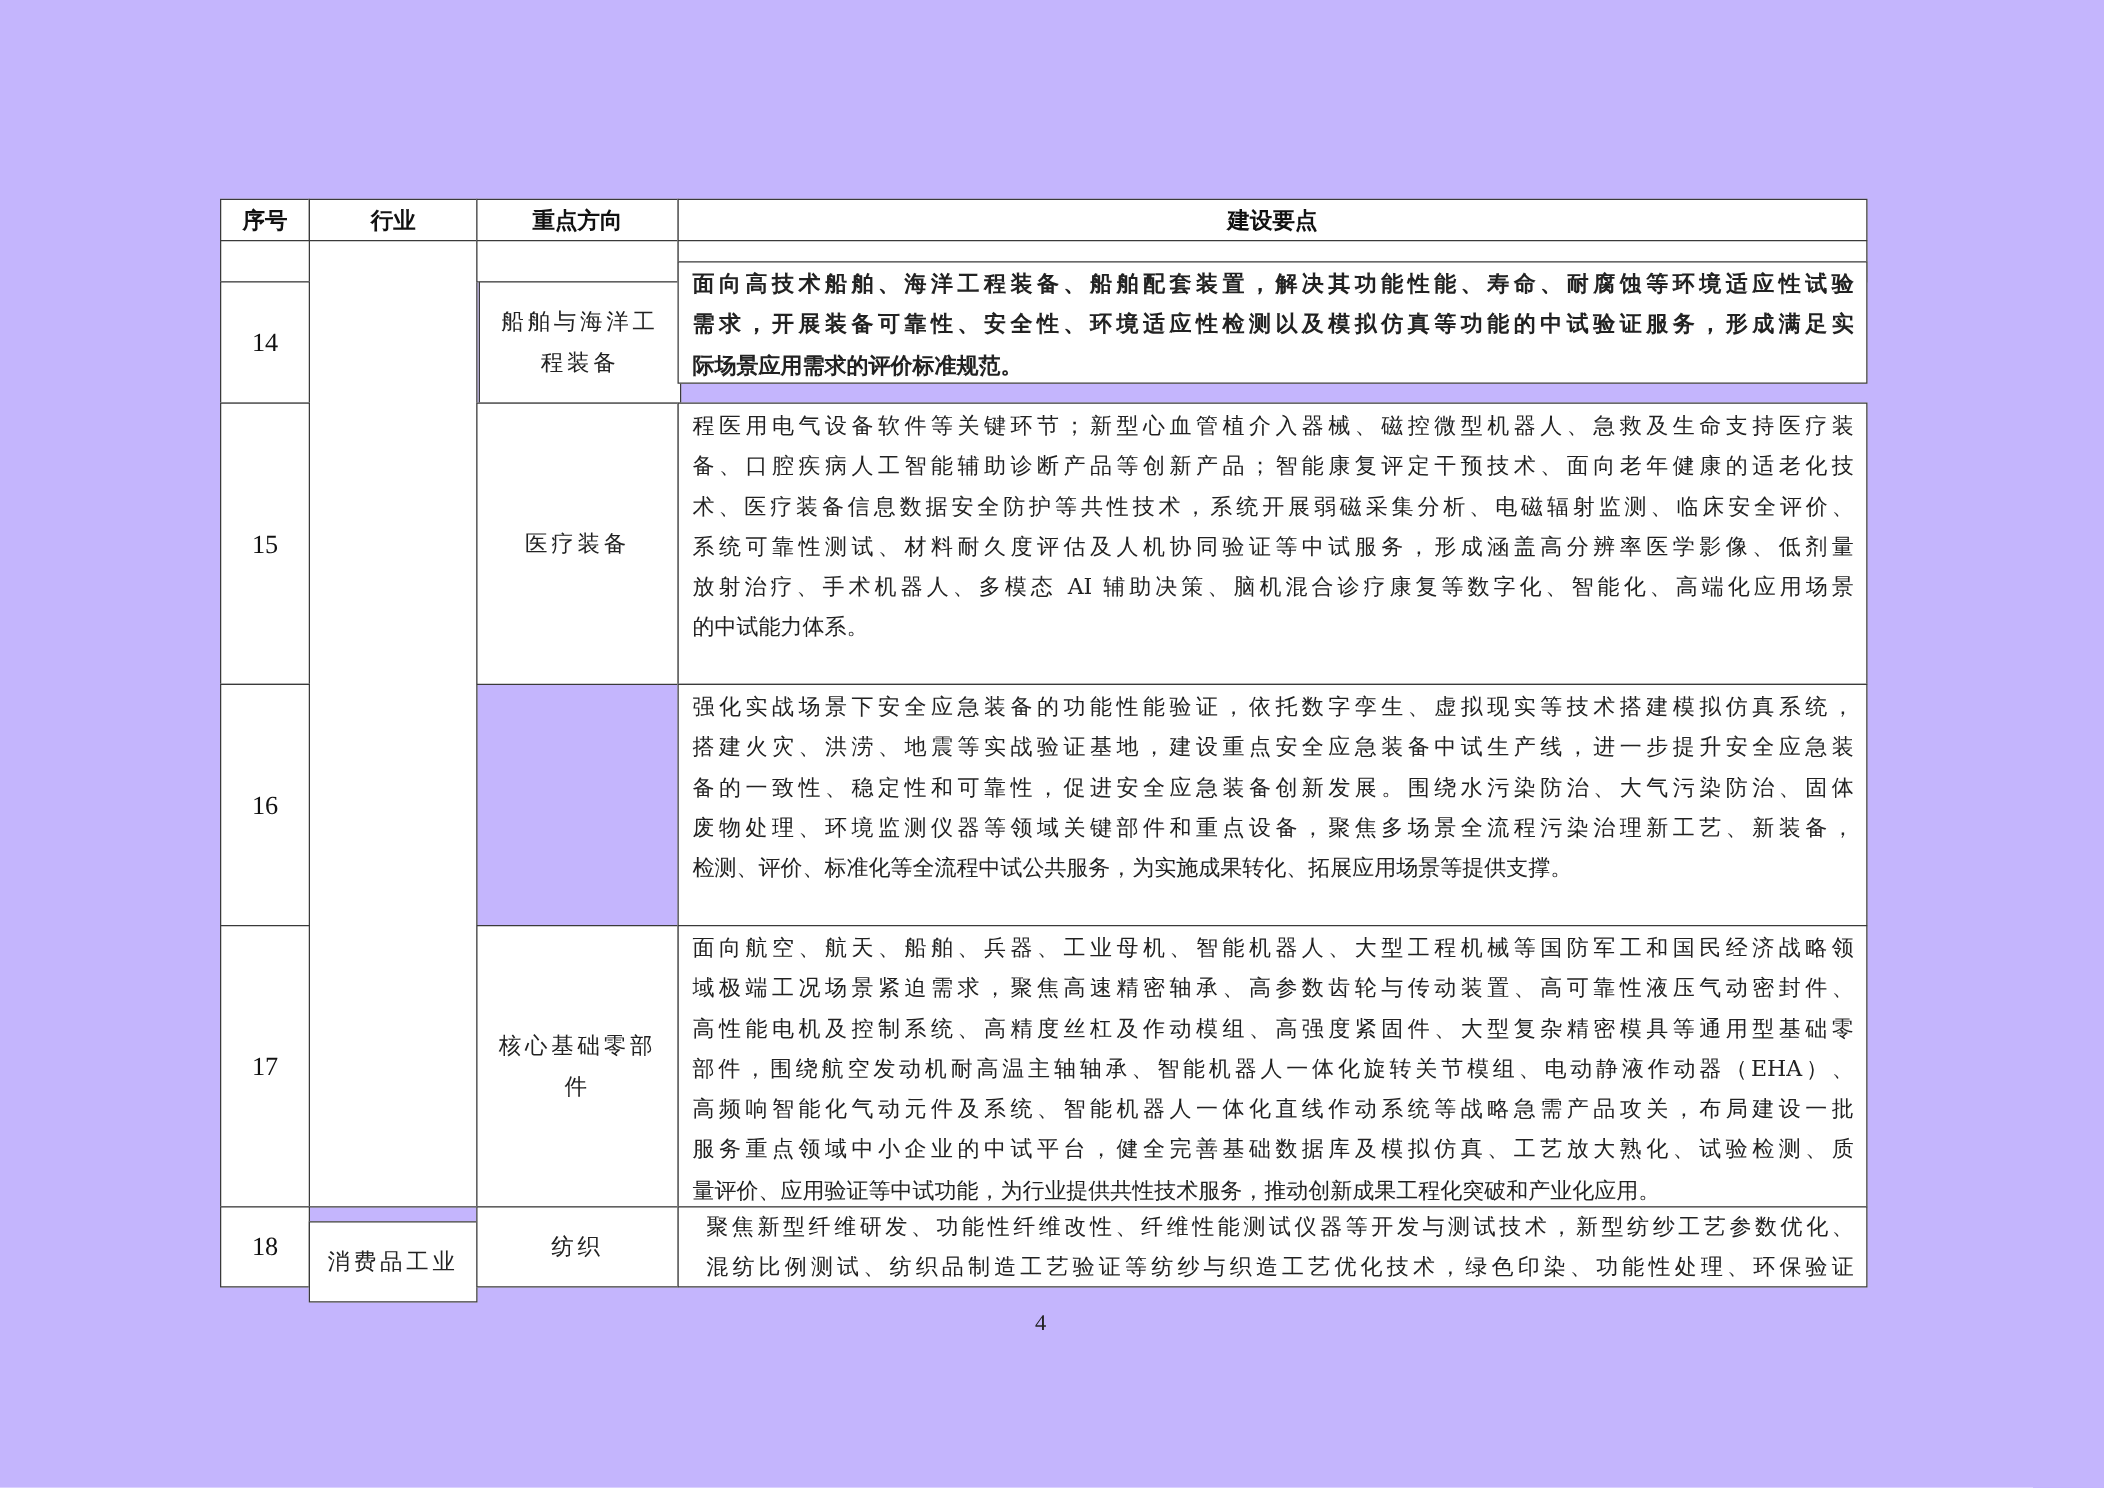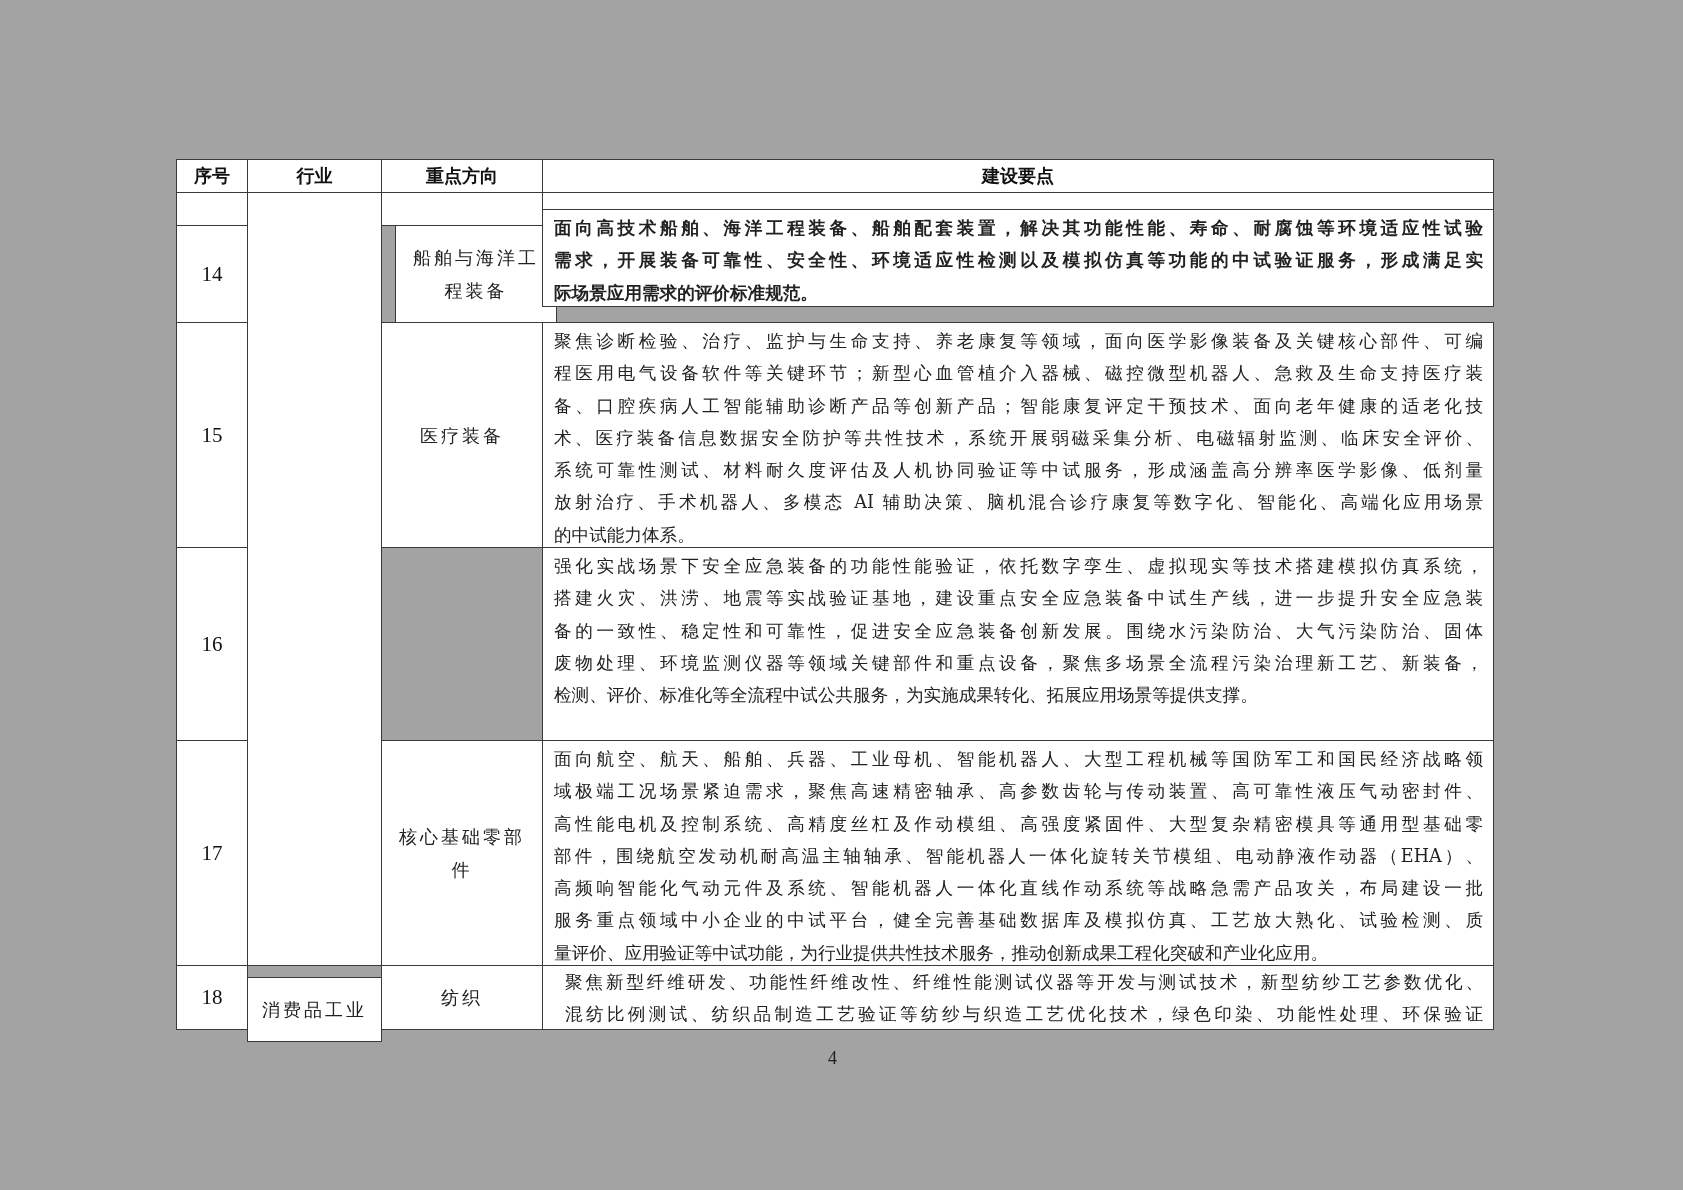--- a/index.html
+++ b/index.html
@@ -1,18 +1,18 @@
 <!DOCTYPE html>
 <html><head>
 <meta charset="utf-8">
 <style>
   html, body { margin: 0; padding: 0; background: #ffffff; }
   body { width: 1683px; height: 1190px; position: relative; overflow: hidden;
          font-family: "DejaVu Serif", "Liberation Serif", serif; color: #1a1a1a; }
-  .page { position: absolute; left: 0; top: 0; width: 1683px; height: 1190px; background: #a3a3a3; }
+  .page { position: absolute; left: 0; top: 0; width: 1683px; height: 1190px; background: #c4b5fd; }
   .tbl { position: absolute; left: 176px; top: 159px; width: 1318px; height: 870px; }
   .cell { position: absolute; box-sizing: border-box; border: 1px solid #3a3a3a; background: #fff; }
   .hdr { font-family: "DejaVu Sans", "Liberation Sans", sans-serif; font-weight: bold; font-size: 18px;
          display: flex; align-items: center; justify-content: center; color: #111; }
   .num { display: flex; align-items: center; justify-content: center; font-family: "Liberation Serif", serif;
          font-size: 21px; color: #111; }
   .dir { display: flex; flex-direction: column; align-items: center; justify-content: center;
          font-size: 18px; letter-spacing: 3px; line-height: 33px; color: #222; text-align: center; }
   .desc { padding: 2px 10px 0 11px; font-size: 17.6px; line-height: 32.3px; color: #222;
           white-space: nowrap; overflow: hidden; }
@@ -44,38 +44,37 @@
 
     <div class="cell" style="left:0;top:33px;width:72px;height:34px;"></div>
     <div class="cell" style="left:205px;top:33px;width:162px;height:34px;"></div>
     <div class="cell desc" style="left:366px;top:33px;width:952px;height:34px;padding-top:13px;">
       <span class="ln last">检验检测认证需求。</span>
     </div>
 
     <div class="cell num" style="left:0;top:66px;width:72px;height:98px;">
         <span>14</span>
       </div>
-    <div class="cell dir" style="left:219px;top:66px;width:162px;height:98px;">
+    <div class="cell dir" style="left:207px;top:66px;width:162px;height:98px;">
       <span>船舶与海洋工</span>
       <span>程装备</span>
     </div>
     <div class="cell desc" style="left:366px;top:50px;width:952px;height:98px;font-weight:bold;">
       <span class="ln">面向高技术船舶、海洋工程装备、船舶配套装置，解决其功能性能、寿命、耐腐蚀等环境适应性试验</span>
       <span class="ln">需求，开展装备可靠性、安全性、环境适应性检测以及模拟仿真等功能的中试验证服务，形成满足实</span>
       <span class="ln last">际场景应用需求的评价标准规范。</span>
     </div>
 
     <div class="cell num" style="left:0;top:163px;width:72px;height:226px;">
         <span>15</span>
       </div>
     <div class="cell dir" style="left:205px;top:163px;width:162px;height:226px;">
       <span>医疗装备</span>
     </div>
     <div class="cell desc" style="left:366px;top:163px;width:952px;height:226px;">
-      <span class="ln">聚焦诊断检验、治疗、监护与生命支持、养老康复等领域，面向医学影像装备及关键核心部件、可编</span>
       <span class="ln">程医用电气设备软件等关键环节；新型心血管植介入器械、磁控微型机器人、急救及生命支持医疗装</span>
       <span class="ln">备、口腔疾病人工智能辅助诊断产品等创新产品；智能康复评定干预技术、面向老年健康的适老化技</span>
       <span class="ln">术、医疗装备信息数据安全防护等共性技术，系统开展弱磁采集分析、电磁辐射监测、临床安全评价、</span>
       <span class="ln">系统可靠性测试、材料耐久度评估及人机协同验证等中试服务，形成涵盖高分辨率医学影像、低剂量</span>
       <span class="ln">放射治疗、手术机器人、多模态 AI 辅助决策、脑机混合诊疗康复等数字化、智能化、高端化应用场景</span>
       <span class="ln last">的中试能力体系。</span>
     </div>
 
     <div class="cell num" style="left:0;top:388px;width:72px;height:194px;">
         <span>16</span>

